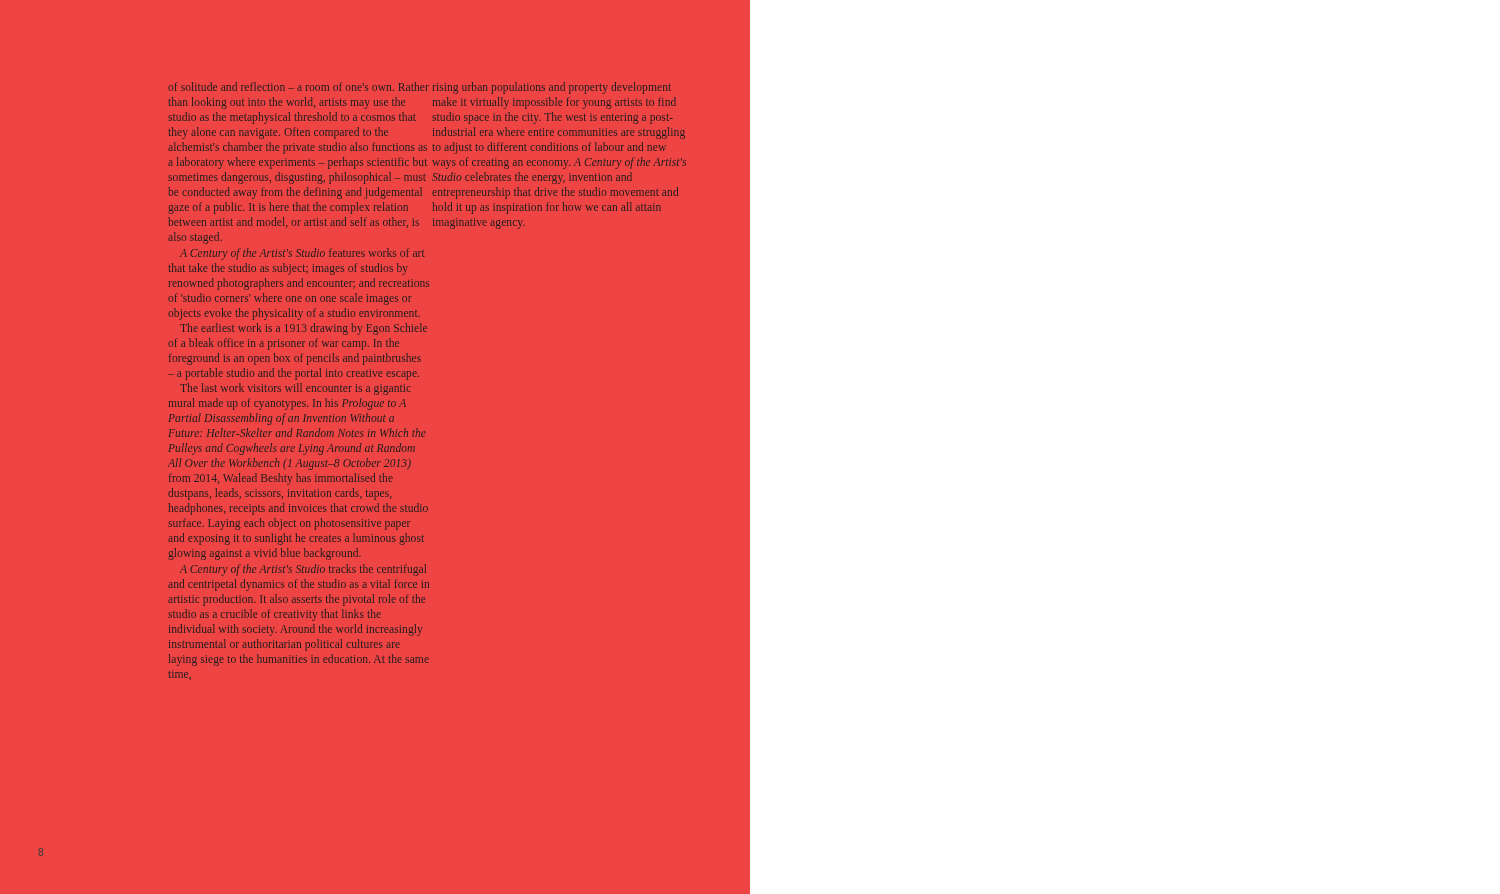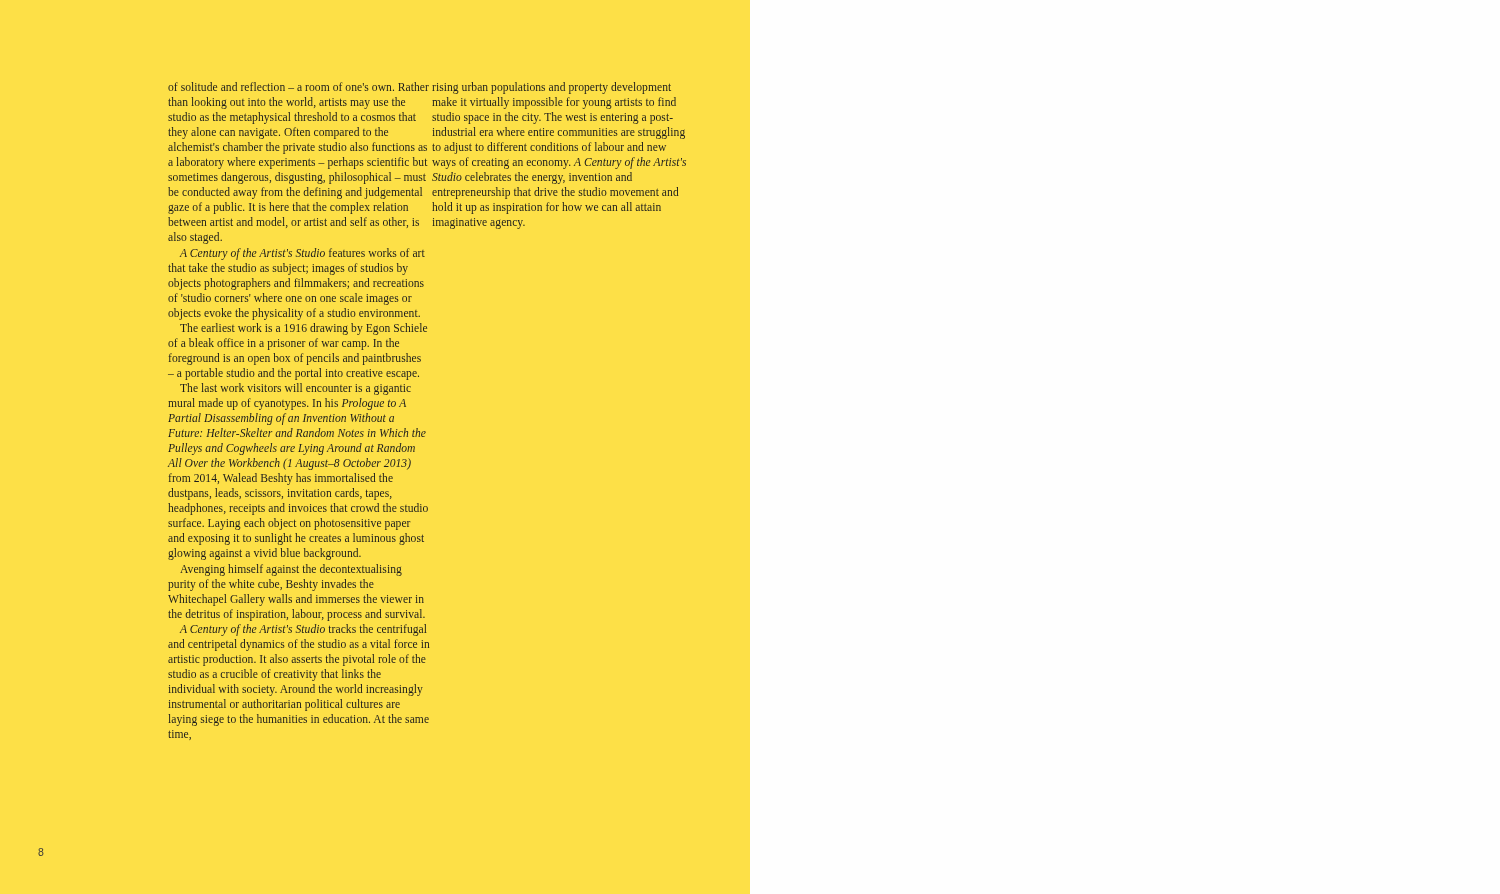--- a/index.html
+++ b/index.html
@@ -21,21 +21,21 @@
     position: absolute;
     inset: 0;
     background: #fdfdfd;
   }
 
   
   .page-left {
     position: absolute;
     left: 0; top: 0;
     width: 750px; height: 894px;
-    background: #fde047;
+    background: #ef4444;
   }
   .page-right {
     position: absolute;
     left: 750px; top: 0;
     width: 750px; height: 894px;
     background: #fefefe;
   }
 
   .col {
     position: absolute;
@@ -81,24 +81,23 @@
   }
 </style>
 </head>
 <body>
 
 <div class="spread">
 
   <div class="page-left">
     <div class="col" id="left-col-1">
         <p><span>of solitude and reflection – a room of one's own. Rather than looking out into the world, artists may use the studio as the metaphysical threshold to a cosmos that they alone can navigate. Often compared to the alchemist's chamber the private studio also functions as a laboratory where experiments – perhaps scientific but sometimes dangerous, disgusting, philosophical – must be conducted away from the defining and judgemental gaze of a public. It is here that the complex relation between artist and model, or artist and self as other, is also staged.</span></p>
-        <p><i>A Century of the Artist's Studio</i><span> features works of art that take the studio as subject; images of studios by objects photographers and filmmakers; and recreations of 'studio corners' where one on one scale images or objects evoke the physicality of a studio environment.</span></p>
-        <p><span>The earliest work is a 1916 drawing by Egon Schiele of a bleak office in a prisoner of war camp. In the foreground is an open box of pencils and paintbrushes – a portable studio and the portal into creative escape.</span></p>
+        <p><i>A Century of the Artist's Studio</i><span> features works of art that take the studio as subject; images of studios by renowned photographers and encounter; and recreations of 'studio corners' where one on one scale images or objects evoke the physicality of a studio environment.</span></p>
+        <p><span>The earliest work is a 1913 drawing by Egon Schiele of a bleak office in a prisoner of war camp. In the foreground is an open box of pencils and paintbrushes – a portable studio and the portal into creative escape.</span></p>
         <p><span>The last work visitors will encounter is a gigantic mural made up of cyanotypes. In his </span><i>Prologue to A Partial Disassembling of an Invention Without a Future: Helter-Skelter and Random Notes in Which the Pulleys and Cogwheels are Lying Around at Random All Over the Workbench (1 August–8 October 2013)</i><span> from 2014, Walead Beshty has immortalised the dustpans, leads, scissors, invitation cards, tapes, headphones, receipts and invoices that crowd the studio surface. Laying each object on photosensitive paper and exposing it to sunlight he creates a luminous ghost glowing against a vivid blue background.</span></p>
-        <p><span>Avenging himself against the decontextualising purity of the white cube, Beshty invades the Whitechapel Gallery walls and immerses the viewer in the detritus of inspiration, labour, process and survival.</span></p>
         <p><i>A Century of the Artist's Studio</i><span> tracks the centrifugal and centripetal dynamics of the studio as a vital force in artistic production. It also asserts the pivotal role of the studio as a crucible of creativity that links the individual with society. Around the world increasingly instrumental or authoritarian political cultures are laying siege to the humanities in education. At the same time,</span></p>
       </div>
     <div class="col" id="left-col-2">
         <p><span>rising urban populations and property development make it virtually impossible for young artists to find studio space in the city. The west is entering a post-industrial era where entire communities are struggling to adjust to different conditions of labour and new ways of creating an economy. </span><i>A Century of the Artist's Studio</i><span> celebrates the energy, invention and entrepreneurship that drive the studio movement and hold it up as inspiration for how we can all attain imaginative agency.</span></p>
       </div>
     <div class="folio" id="folio-left">8</div>
   </div>
 
   <div class="page-right">
     

